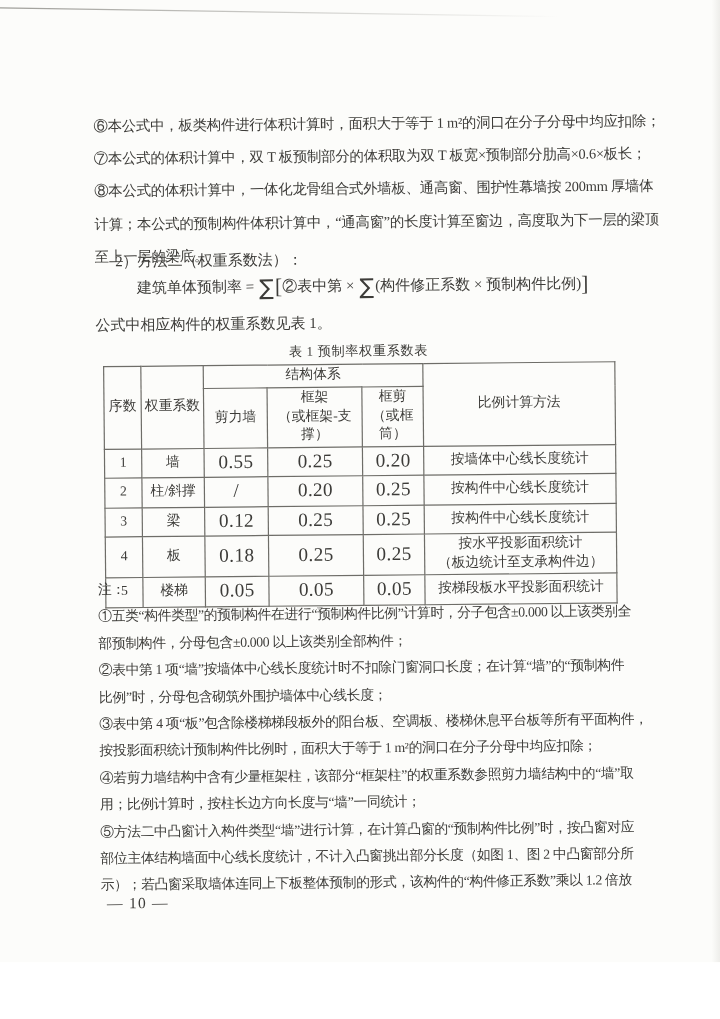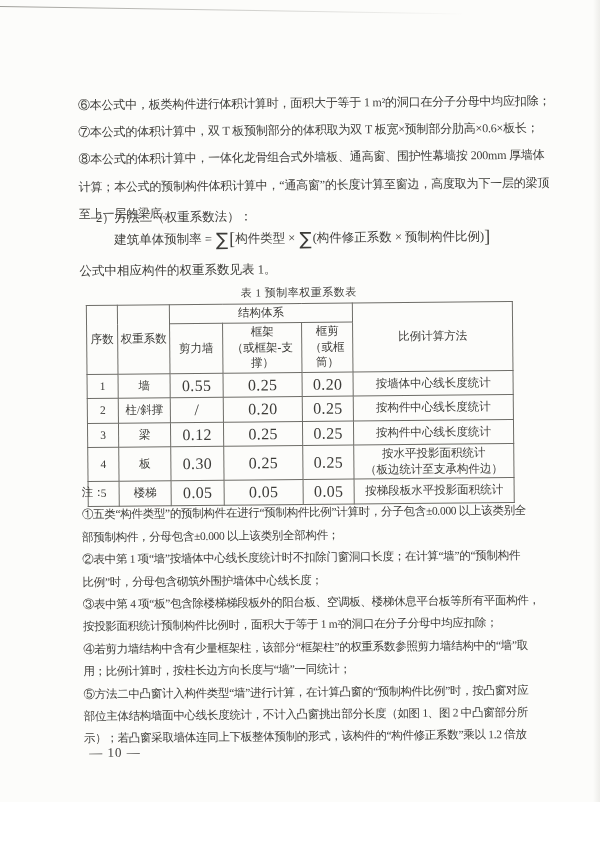--- a/index.html
+++ b/index.html
@@ -88,21 +88,21 @@
       <div>⑥本公式中，板类构件进行体积计算时，面积大于等于 1 m²的洞口在分子分母中均应扣除；</div>
       <div>⑦本公式的体积计算中，双 T 板预制部分的体积取为双 T 板宽×预制部分肋高×0.6×板长；</div>
       <div>⑧本公式的体积计算中，一体化龙骨组合式外墙板、通高窗、围护性幕墙按 200mm 厚墙体</div>
       <div>计算；本公式的预制构件体积计算中，“通高窗”的长度计算至窗边，高度取为下一层的梁顶</div>
       <div>至上一层的梁底。</div>
     </div>
 
     <div class="method-heading">2）方法二（权重系数法）：</div>
 
     <div class="formula">
-      <span>建筑单体预制率</span><span> = </span><span class="f-sum">∑</span><span class="f-br">[</span><span>构件类型 × </span><span class="f-sum">∑</span><span>(构件修正系数 × 预制构件比例)</span><span class="f-br">]</span>
+      <span>建筑单体预制率</span><span> = </span><span class="f-sum">∑</span><span class="f-br">[</span><span>②表中第 × </span><span class="f-sum">∑</span><span>(构件修正系数 × 预制构件比例)</span><span class="f-br">]</span>
     </div>
 
     <div class="table-intro">公式中相应构件的权重系数见表 1。</div>
 
     <div class="tbl-caption">表 1 预制率权重系数表</div>
 
     <table class="wtbl">
       <colgroup>
         <col style="width:31px">
           <col style="width:52px">
@@ -145,21 +145,21 @@
           <td>3</td>
           <td>梁</td>
           <td class="num">0.12</td>
           <td class="num">0.25</td>
           <td class="num">0.25</td>
           <td class="pre">按构件中心线长度统计</td>
         </tr>
         <tr class="dr4">
           <td>4</td>
           <td>板</td>
-          <td class="num">0.30</td>
+          <td class="num">0.18</td>
           <td class="num">0.25</td>
           <td class="num">0.25</td>
           <td class="pre">按水平投影面积统计
 （板边统计至支承构件边）</td>
         </tr>
         <tr class="dr">
           <td>5</td>
           <td>楼梯</td>
           <td class="num">0.05</td>
           <td class="num">0.05</td>

